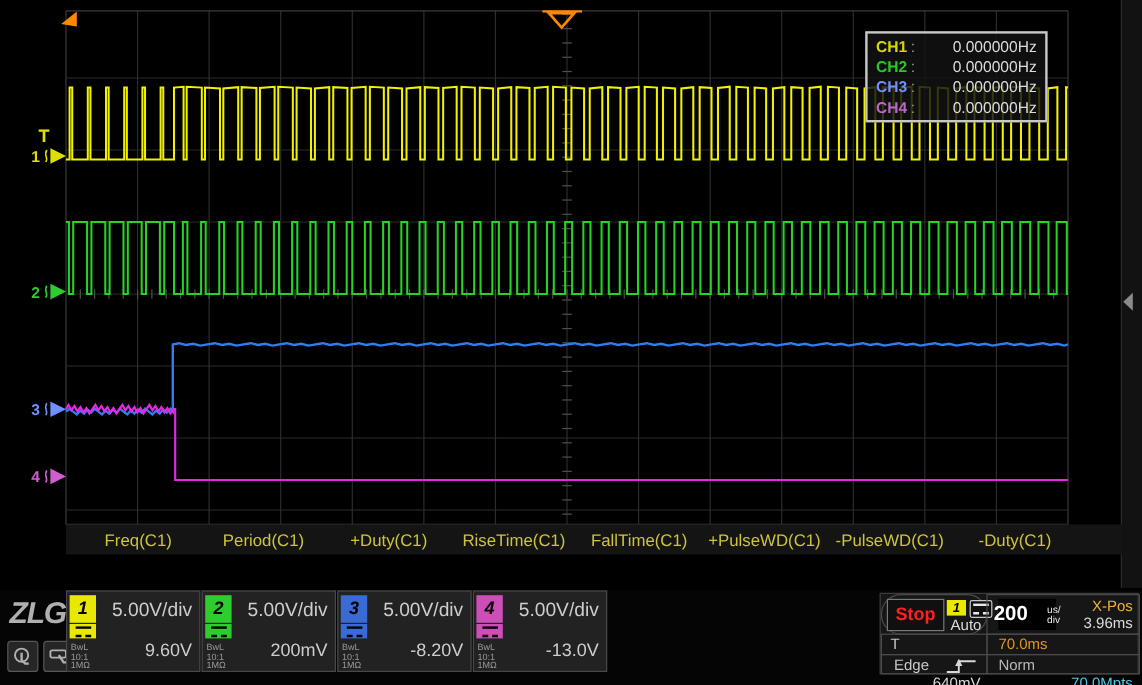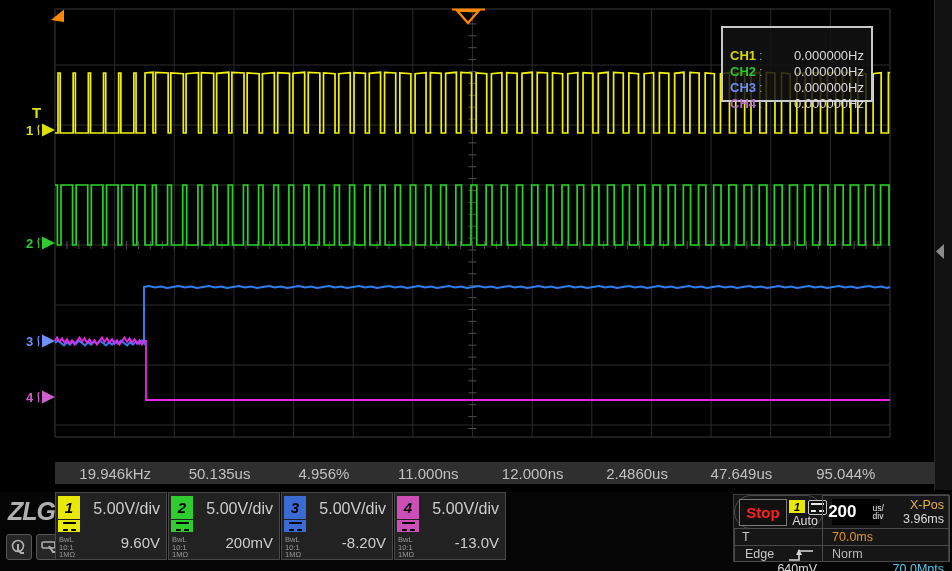--- a/index.html
+++ b/index.html
@@ -7,21 +7,21 @@
           font-family:"Liberation Sans","DejaVu Sans",sans-serif;-webkit-user-select:none;}
   
   #wave-svg{position:absolute;left:0;top:0;}
   
   .right-strip{position:absolute;left:934px;top:0;width:18px;height:490px;
                background:#121212;border-left:1px solid #2b2b2b;}
   
   .freq-box{position:absolute;left:721px;top:26px;width:152px;height:76px;
             border:2px solid #c8c8c8;background:rgba(18,18,18,0.84);
             box-sizing:border-box;display:flex;flex-direction:column;justify-content:space-around;
-            padding:20px 7px;font-size:13px;}
+            padding:2px 7px;font-size:13px;}
   .freq-row{display:flex;align-items:center;line-height:16px;}
   .freq-row .lb{font-weight:bold;}
   .freq-row .cl{color:#9a9a9a;margin-left:3px;}
   .freq-row .vl{margin-left:auto;color:#dcdcdc;}
   .f1{color:#d8d800}.f2{color:#28c828}.f3{color:#6f90ff}.f4{color:#b868c8}
   
   .meas-labels{position:absolute;left:55px;top:437px;width:880px;height:25px;background:#141414;}
   .meas-values{position:absolute;left:55px;top:462px;width:880px;height:22px;background:#2f2f2f;}
   .meas-inner{position:absolute;left:8px;top:0;width:835px;height:100%;display:flex;}
   .meas-inner span{flex:1;text-align:center;align-self:center;white-space:nowrap;}
@@ -255,30 +255,30 @@
       <span class="cl">:</span>
       <span class="vl">0.000000Hz</span>
     </div>
     <div class="freq-row">
       <span class="lb f4">CH4</span>
       <span class="cl">:</span>
       <span class="vl">0.000000Hz</span>
     </div>
   </div>
 
-  <div class="meas-values">
+  <div class="meas-labels">
     <div class="meas-inner">
-      <span>19.946kHz</span>
-      <span>50.135us</span>
-      <span>4.956%</span>
-      <span>11.000ns</span>
-      <span>12.000ns</span>
-      <span>2.4860us</span>
-      <span>47.649us</span>
-      <span>95.044%</span>
+      <span>Freq(C1)</span>
+      <span>Period(C1)</span>
+      <span>+Duty(C1)</span>
+      <span>RiseTime(C1)</span>
+      <span>FallTime(C1)</span>
+      <span>+PulseWD(C1)</span>
+      <span>-PulseWD(C1)</span>
+      <span>-Duty(C1)</span>
     </div>
   </div>
 
   <div class="bottom-bar">
 
     <div class="logo"><span>ZLG</span><span class="reg">®</span></div>
 
     <div class="mini-btn" style="left:6px;">
       <svg width="18" height="18" viewBox="0 0 18 18">
         <circle cx="8" cy="8" r="5.5" fill="none" stroke="#b0b0b0" stroke-width="1.6"></circle>

